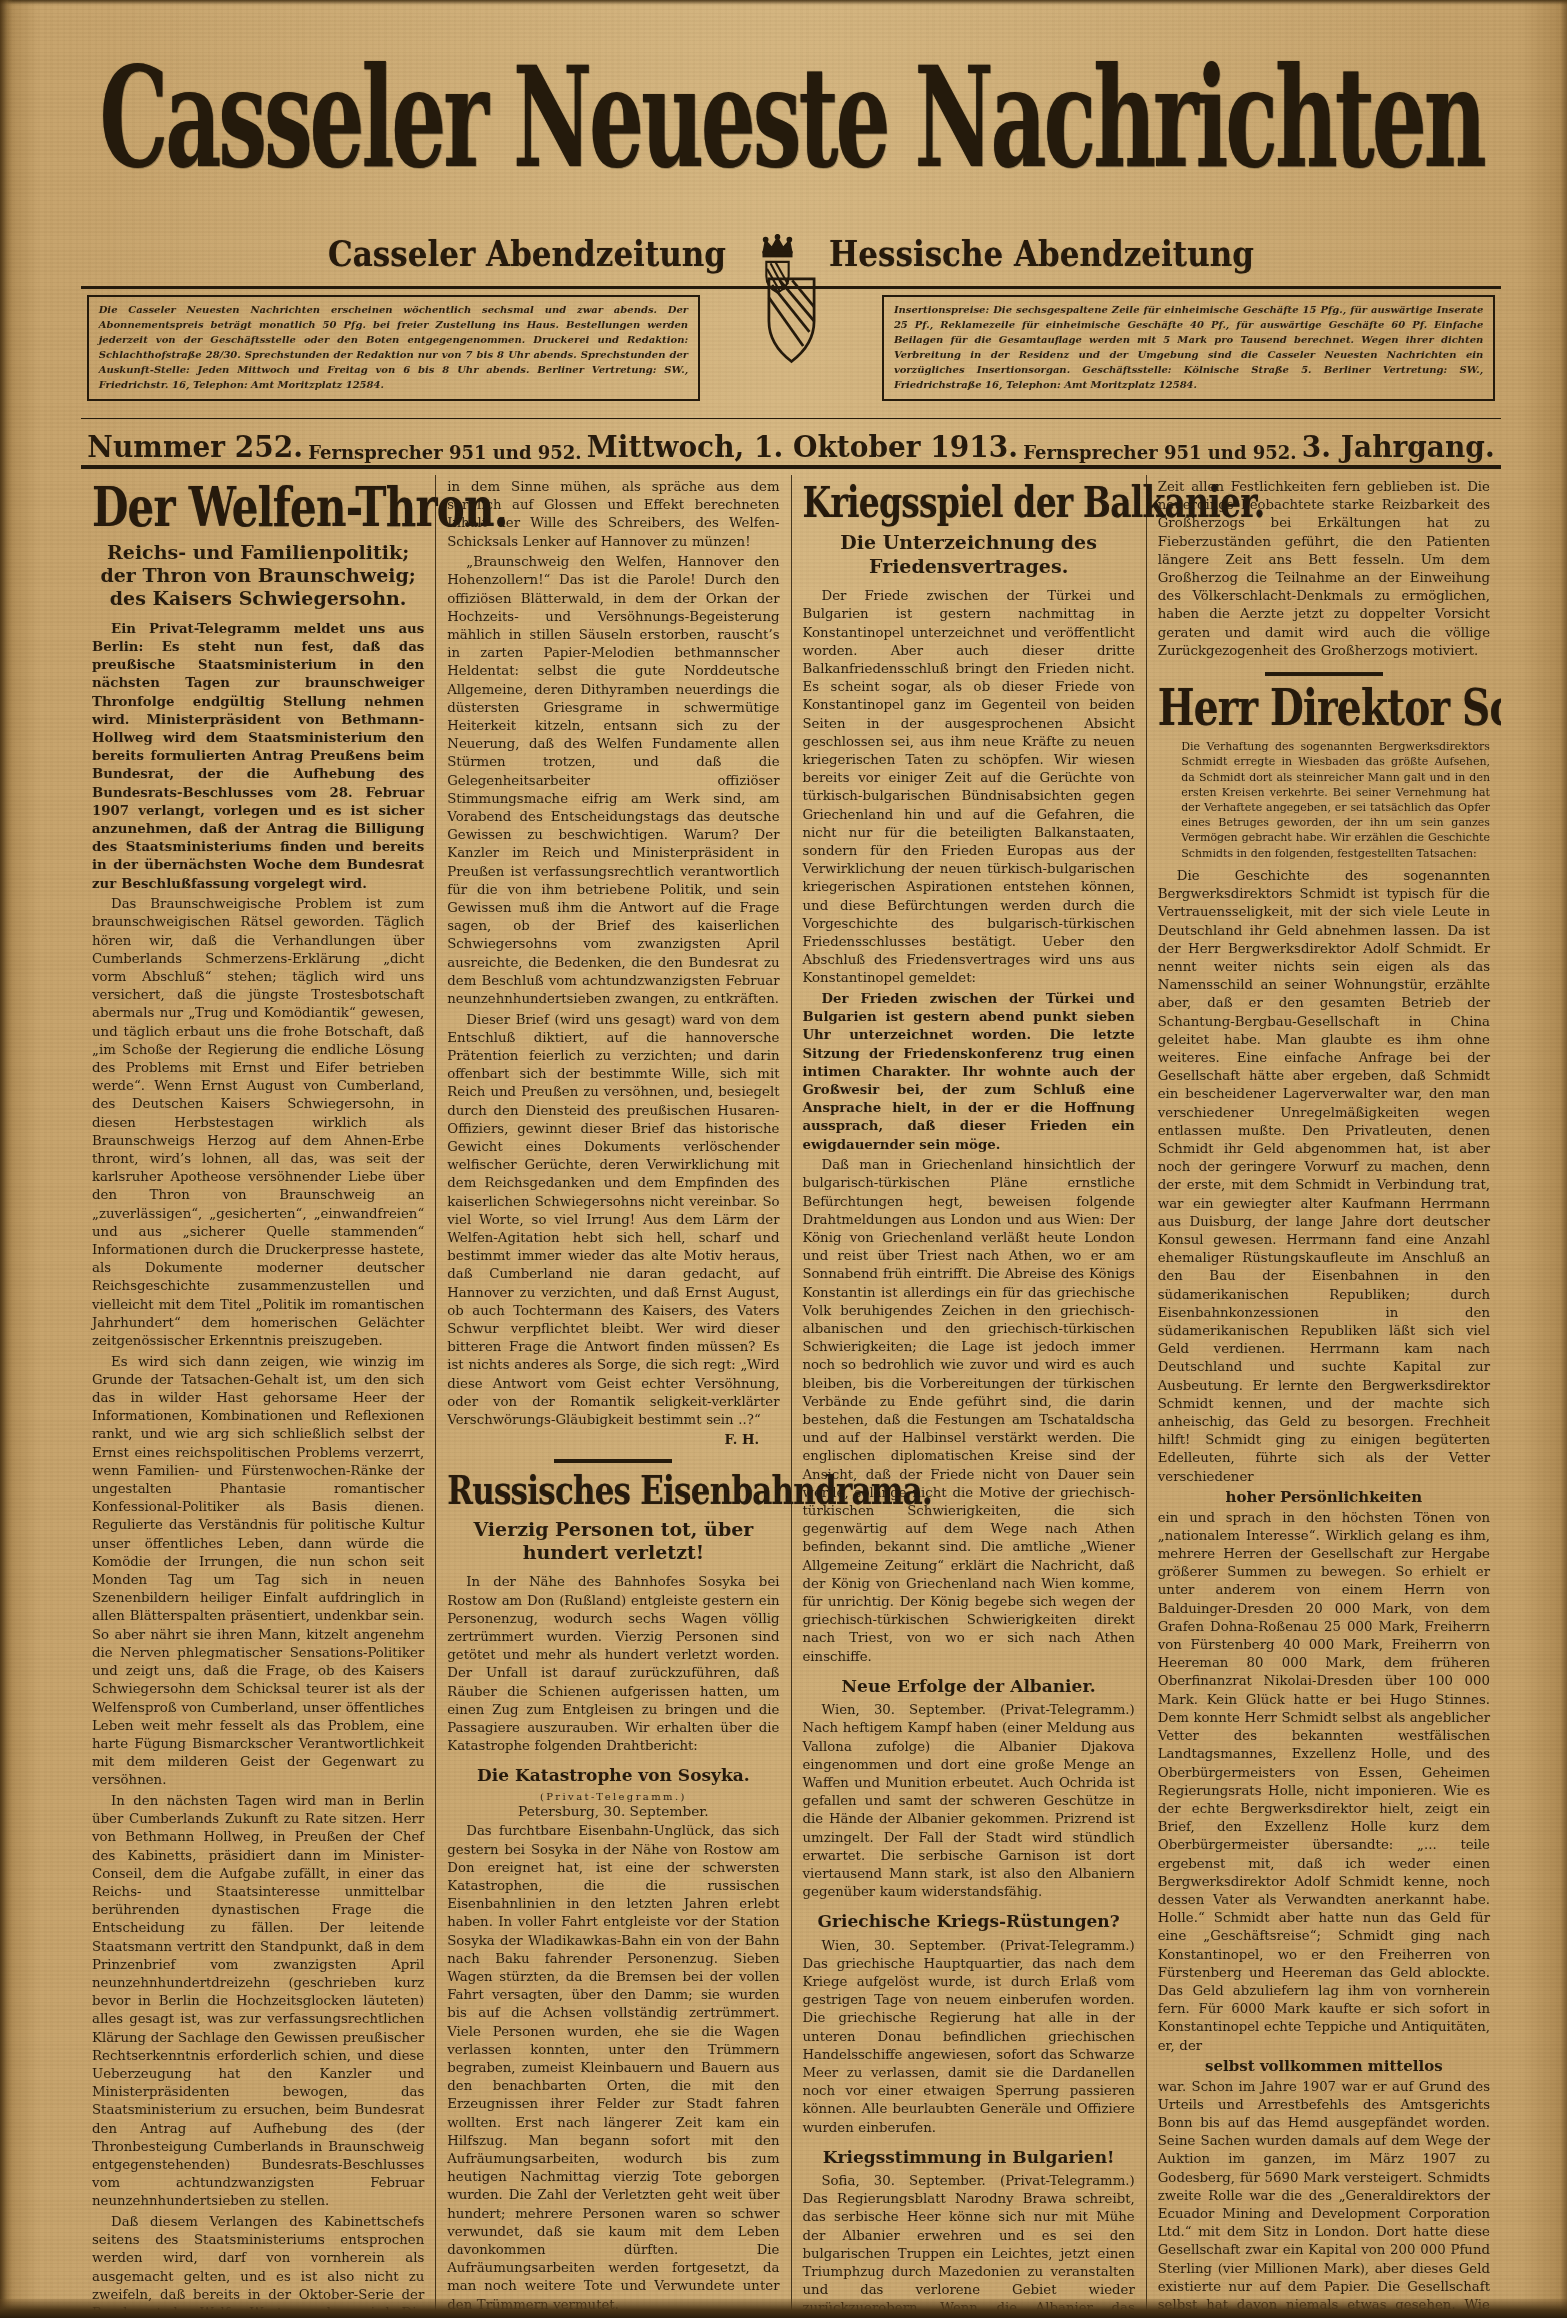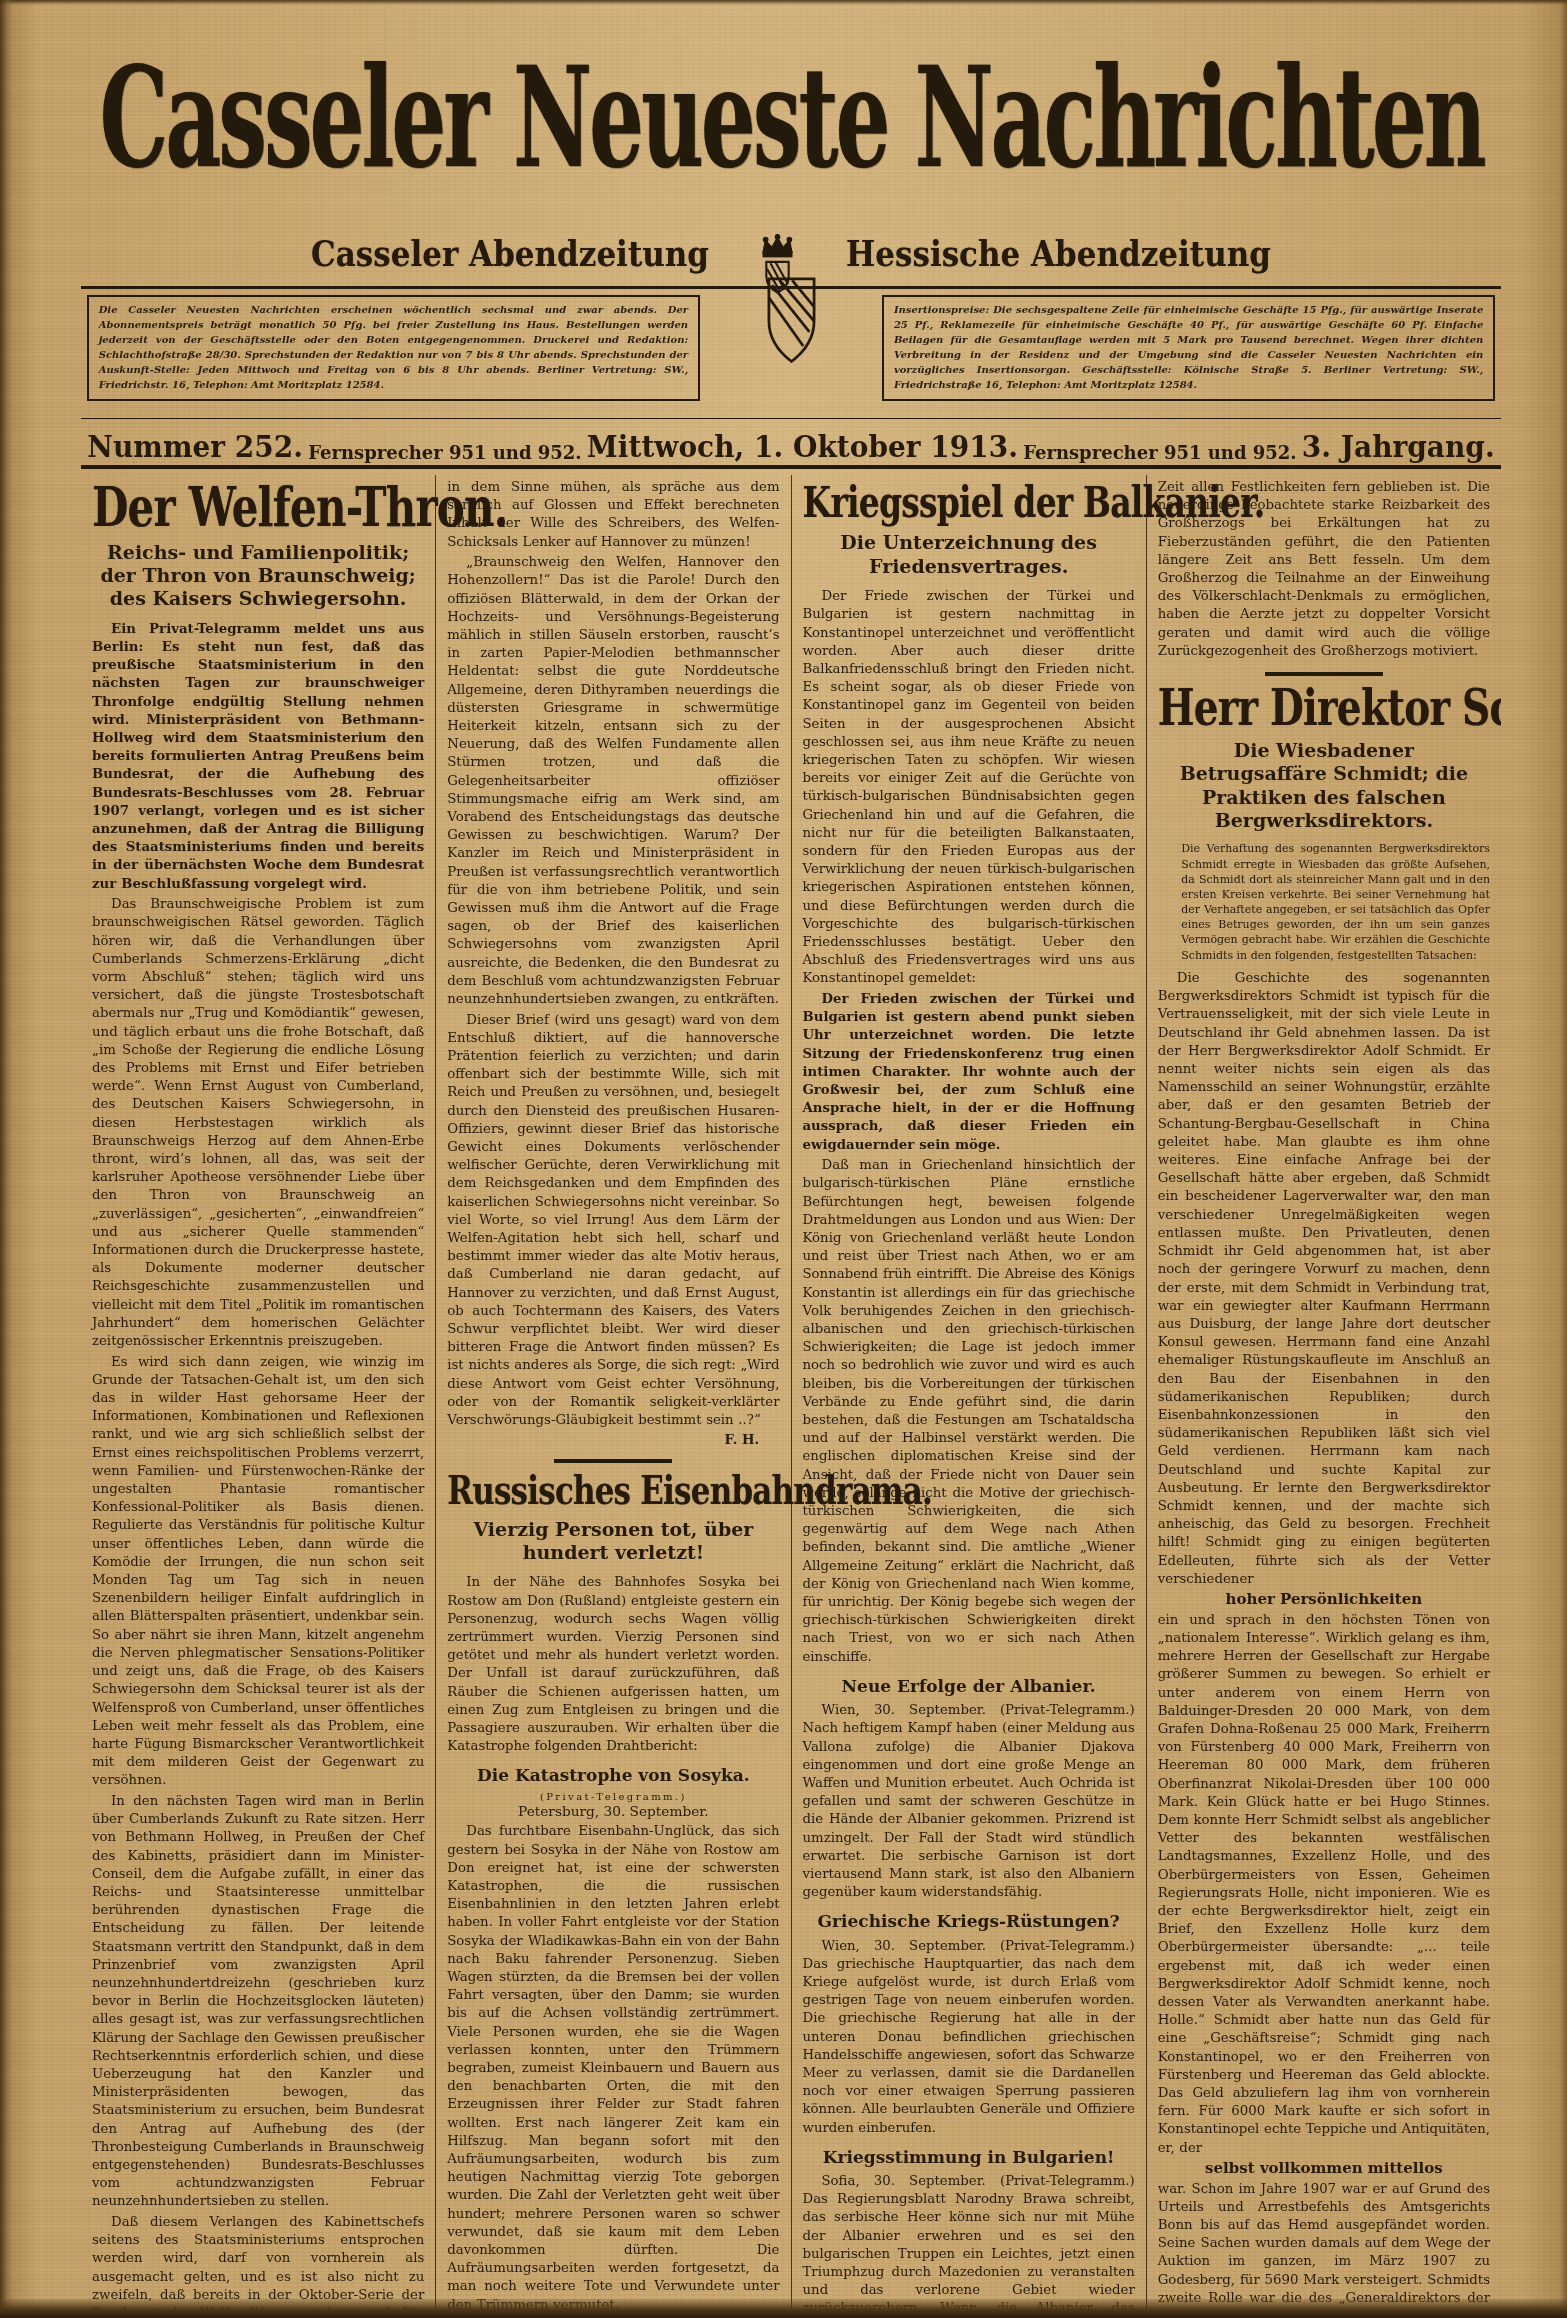--- a/index.html
+++ b/index.html
@@ -19,21 +19,21 @@
   .edge-right{position:absolute;top:0;right:0;bottom:0;width:7px;background:linear-gradient(270deg,rgba(88,62,26,.55),rgba(0,0,0,0));}
   .edge-bottom{position:absolute;left:0;right:0;bottom:0;height:20.4px;background:linear-gradient(180deg,rgba(110,80,38,.25),#4a3517 55%,#271b0b);}
 
   .page{position:absolute;inset:0;padding:0 66px 0 81px;box-sizing:border-box;}
 
   .masthead-wrap{height:177px;padding-top:36px;text-align:center;overflow:visible;}
   .masthead{display:inline-block;font-weight:bold;font-size:85px;letter-spacing:-3.1px;white-space:nowrap;
     transform:scale(1.02,1.62);transform-origin:top center;color:#241a0c;
     text-shadow:0 0 0.8px rgba(36,26,12,.6),0.8px 0.8px 0 rgba(36,26,12,.25);}
 
-  .subtitle-row{display:flex;justify-content:center;align-items:center;gap:44px;height:56px;margin-top:12.5px;}
+  .subtitle-row{display:flex;justify-content:center;align-items:center;gap:27px;height:56px;margin-top:12.5px;}
   .subtitle{font-size:31px;font-weight:bold;transform:scaleY(1.12);letter-spacing:0px;
     text-shadow:0 0 0.8px rgba(36,26,12,.5);}
   .crest{height:67px;width:49px;margin-top:27px;}
 
   .rule{background:#241a0c;}
   .rule-a{height:2.4px;margin:4.7px 0 6.3px;}
   .rule-b{height:1.6px;margin-top:7px;}
   .rule-c{height:3.9px;margin-top:1.6px;}
 
   .boxes-row{display:flex;justify-content:space-between;align-items:flex-start;position:relative;height:116px;padding:0 6.3px;}
@@ -155,21 +155,20 @@
         <p class="body">Wien, 30. September. (Privat-Telegramm.) Nach heftigem Kampf haben (einer Meldung aus Vallona zufolge) die Albanier Djakova eingenommen und dort eine große Menge an Waffen und Munition erbeutet. Auch Ochrida ist gefallen und samt der schweren Geschütze in die Hände der Albanier gekommen. Prizrend ist umzingelt. Der Fall der Stadt wird stündlich erwartet. Die serbische Garnison ist dort viertausend Mann stark, ist also den Albaniern gegenüber kaum widerstandsfähig.</p>
         <div class="art-subhead3">Griechische Kriegs-Rüstungen?</div>
         <p class="body">Wien, 30. September. (Privat-Telegramm.) Das griechische Hauptquartier, das nach dem Kriege aufgelöst wurde, ist durch Erlaß vom gestrigen Tage von neuem einberufen worden. Die griechische Regierung hat alle in der unteren Donau befindlichen griechischen Handelsschiffe angewiesen, sofort das Schwarze Meer zu verlassen, damit sie die Dardanellen noch vor einer etwaigen Sperrung passieren können. Alle beurlaubten Generäle und Offiziere wurden einberufen.</p>
         <div class="art-subhead3">Kriegsstimmung in Bulgarien!</div>
         <p class="body">Sofia, 30. September. (Privat-Telegramm.) Das Regierungsblatt Narodny Brawa schreibt, das serbische Heer könne sich nur mit Mühe der Albanier erwehren und es sei den bulgarischen Truppen ein Leichtes, jetzt einen Triumphzug durch Mazedonien zu veranstalten und das verlorene Gebiet wieder zurückzuerobern. Wenn die Albanier das serbische Heer binden, so sei für Bulgarien die Gelegenheit gekommen, seine Kräfte zu sammeln.</p>
       </div>
     <div class="col">
         <p class="body noind">Zeit allen Festlichkeiten fern geblieben ist. Die neuerdings beobachtete starke Reizbarkeit des Großherzogs bei Erkältungen hat zu Fieberzuständen geführt, die den Patienten längere Zeit ans Bett fesseln. Um dem Großherzog die Teilnahme an der Einweihung des Völkerschlacht-Denkmals zu ermöglichen, haben die Aerzte jetzt zu doppelter Vorsicht geraten und damit wird auch die völlige Zurückgezogenheit des Großherzogs motiviert.</p>
         <div class="divider"></div>
         <div class="art-headline" style="font-size: 39px;">Herr Direktor Schmidt.</div>
-        <div class="art-subhead">Die Wiesbadener Betrugsaffäre Schmidt; die Praktiken des falschen Bergwerksdirektors.</div>
         <p class="small-intro">Die Verhaftung des sogenannten Bergwerksdirektors Schmidt erregte in Wiesbaden das größte Aufsehen, da Schmidt dort als steinreicher Mann galt und in den ersten Kreisen verkehrte. Bei seiner Vernehmung hat der Verhaftete angegeben, er sei tatsächlich das Opfer eines Betruges geworden, der ihn um sein ganzes Vermögen gebracht habe. Wir erzählen die Geschichte Schmidts in den folgenden, festgestellten Tatsachen:</p>
         <p class="body">Die Geschichte des sogenannten Bergwerksdirektors Schmidt ist typisch für die Vertrauensseligkeit, mit der sich viele Leute in Deutschland ihr Geld abnehmen lassen. Da ist der Herr Bergwerksdirektor Adolf Schmidt. Er nennt weiter nichts sein eigen als das Namensschild an seiner Wohnungstür, erzählte aber, daß er den gesamten Betrieb der Schantung-Bergbau-Gesellschaft in China geleitet habe. Man glaubte es ihm ohne weiteres. Eine einfache Anfrage bei der Gesellschaft hätte aber ergeben, daß Schmidt ein bescheidener Lagerverwalter war, den man verschiedener Unregelmäßigkeiten wegen entlassen mußte. Den Privatleuten, denen Schmidt ihr Geld abgenommen hat, ist aber noch der geringere Vorwurf zu machen, denn der erste, mit dem Schmidt in Verbindung trat, war ein gewiegter alter Kaufmann Herrmann aus Duisburg, der lange Jahre dort deutscher Konsul gewesen. Herrmann fand eine Anzahl ehemaliger Rüstungskaufleute im Anschluß an den Bau der Eisenbahnen in den südamerikanischen Republiken; durch Eisenbahnkonzessionen in den südamerikanischen Republiken läßt sich viel Geld verdienen. Herrmann kam nach Deutschland und suchte Kapital zur Ausbeutung. Er lernte den Bergwerksdirektor Schmidt kennen, und der machte sich anheischig, das Geld zu besorgen. Frechheit hilft! Schmidt ging zu einigen begüterten Edelleuten, führte sich als der Vetter verschiedener</p>
         <div class="center-bold">hoher Persönlichkeiten</div>
         <p class="body noind">ein und sprach in den höchsten Tönen von „nationalem Interesse“. Wirklich gelang es ihm, mehrere Herren der Gesellschaft zur Hergabe größerer Summen zu bewegen. So erhielt er unter anderem von einem Herrn von Balduinger-Dresden 20 000 Mark, von dem Grafen Dohna-Roßenau 25 000 Mark, Freiherrn von Fürstenberg 40 000 Mark, Freiherrn von Heereman 80 000 Mark, dem früheren Oberfinanzrat Nikolai-Dresden über 100 000 Mark. Kein Glück hatte er bei Hugo Stinnes. Dem konnte Herr Schmidt selbst als angeblicher Vetter des bekannten westfälischen Landtagsmannes, Exzellenz Holle, und des Oberbürgermeisters von Essen, Geheimen Regierungsrats Holle, nicht imponieren. Wie es der echte Bergwerksdirektor hielt, zeigt ein Brief, den Exzellenz Holle kurz dem Oberbürgermeister übersandte: „... teile ergebenst mit, daß ich weder einen Bergwerksdirektor Adolf Schmidt kenne, noch dessen Vater als Verwandten anerkannt habe. Holle.“ Schmidt aber hatte nun das Geld für eine „Geschäftsreise“; Schmidt ging nach Konstantinopel, wo er den Freiherren von Fürstenberg und Heereman das Geld ablockte. Das Geld abzuliefern lag ihm von vornherein fern. Für 6000 Mark kaufte er sich sofort in Konstantinopel echte Teppiche und Antiquitäten, er, der</p>
         <div class="center-bold">selbst vollkommen mittellos</div>
         <p class="body noind">war. Schon im Jahre 1907 war er auf Grund des Urteils und Arrestbefehls des Amtsgerichts Bonn bis auf das Hemd ausgepfändet worden. Seine Sachen wurden damals auf dem Wege der Auktion im ganzen, im März 1907 zu Godesberg, für 5690 Mark versteigert. Schmidts zweite Rolle war die des „Generaldirektors der Ecuador Mining and Development Corporation Ltd.“ mit dem Sitz in London. Dort hatte diese Gesellschaft zwar ein Kapital von 200 000 Pfund Sterling (vier Millionen Mark), aber dieses Geld existierte nur auf dem Papier. Die Gesellschaft selbst hat davon niemals etwas gesehen. Wie gering Schmidt selbst den Wert der Aktien einschätzte, beweist, daß er bei Leistung des Offenbarungseides am fünfzehnten März 1913 vor dem Amtsgericht Berlin-Mitte den Besitz von 116 000 solcher Aktien angab. Es scheinen bewegte Verhältnisse in der Familie Schmidt zu sein: aus ganz kleinen Verhältnissen heraus stammt seine Frau Wilhelmine, geborene Reiß. Durch seine Frau kam Schmidt in jene Kreise, in denen er seit dem November 1901 alle Welt mit seinem</p>
       </div>
   </div>
 
 </div>

